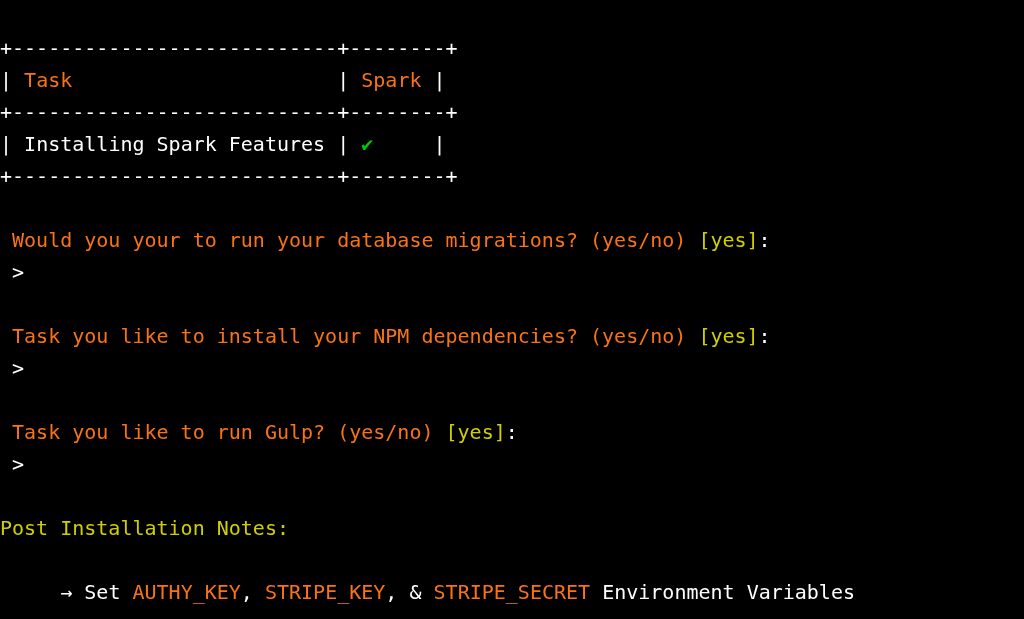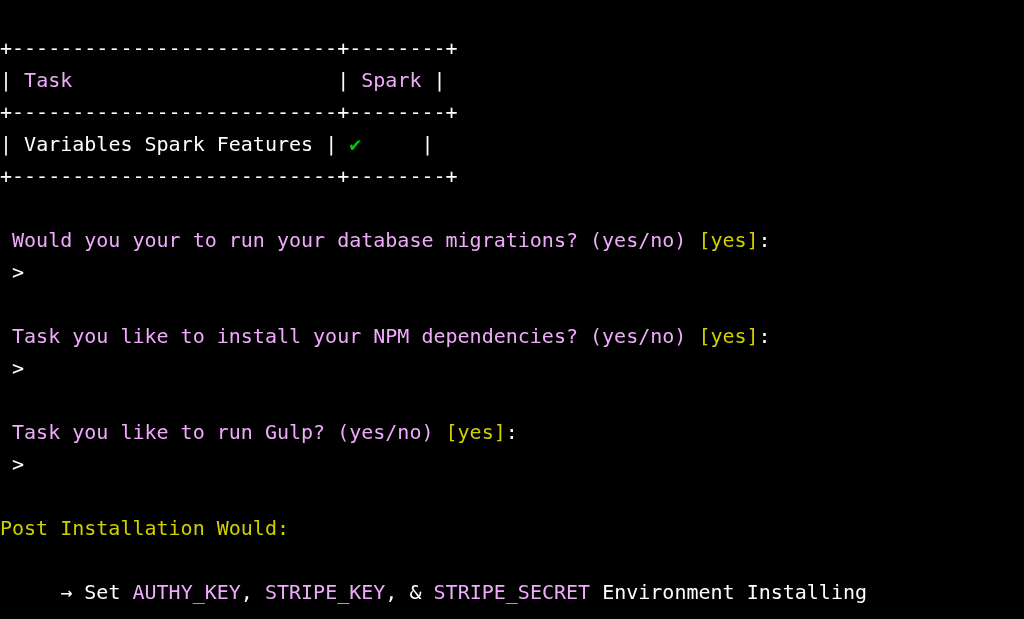--- a/index.html
+++ b/index.html
@@ -15,39 +15,39 @@
       color: #fff;
       padding: 0;
       width: 1024px;
       height: 619px;
       overflow: hidden;
     }
     .terminal {
       white-space: pre;
     }
     .white { color: #ffffff; }
-    .green { color: #f0abfc; }
+    .green { color: #f97316; }
     .yellow { color: #d0d000; }
     .checkmark { color: #00c800; }
   </style>
 </head>
 <body>
 
 <div class="terminal">
 <span class="white">+---------------------------+--------+</span>
 <span class="white">|</span> <span class="green">Task</span><span>                      </span><span class="white">|</span> <span class="green">Spark</span><span> </span><span class="white">|</span>
 <span class="white">+---------------------------+--------+</span>
-<span class="white">|</span> <span class="white">Variables Spark Features</span><span> </span><span class="white">|</span> <span class="checkmark">✔</span><span>     </span><span class="white">|</span>
+<span class="white">|</span> <span class="white">Installing Spark Features</span><span> </span><span class="white">|</span> <span class="checkmark">✔</span><span>     </span><span class="white">|</span>
 <span class="white">+---------------------------+--------+</span>
 
 <span class="green"> Would you your to run your database migrations? (yes/no) </span><span class="yellow">[</span><span class="yellow">yes</span><span class="yellow">]</span><span class="white">:</span>
 <span class="white"> &gt; </span>
 
 <span class="green"> Task you like to install your NPM dependencies? (yes/no) </span><span class="yellow">[</span><span class="yellow">yes</span><span class="yellow">]</span><span class="white">:</span>
 <span class="white"> &gt; </span>
 
 <span class="green"> Task you like to run Gulp? (yes/no) </span><span class="yellow">[</span><span class="yellow">yes</span><span class="yellow">]</span><span class="white">:</span>
 <span class="white"> &gt; </span>
 
-<span class="yellow">Post Installation Would:</span>
+<span class="yellow">Post Installation Notes:</span>
 
-<span class="white">     → </span><span class="white">Set </span><span class="green">AUTHY_KEY</span><span class="white">, </span><span class="green">STRIPE_KEY</span><span class="white">, </span><span class="white">&amp; </span><span class="green">STRIPE_SECRET</span><span class="white"> Environment Installing</span>
+<span class="white">     → </span><span class="white">Set </span><span class="green">AUTHY_KEY</span><span class="white">, </span><span class="green">STRIPE_KEY</span><span class="white">, </span><span class="white">&amp; </span><span class="green">STRIPE_SECRET</span><span class="white"> Environment Variables</span>
 </div>
 
 </body></html>

